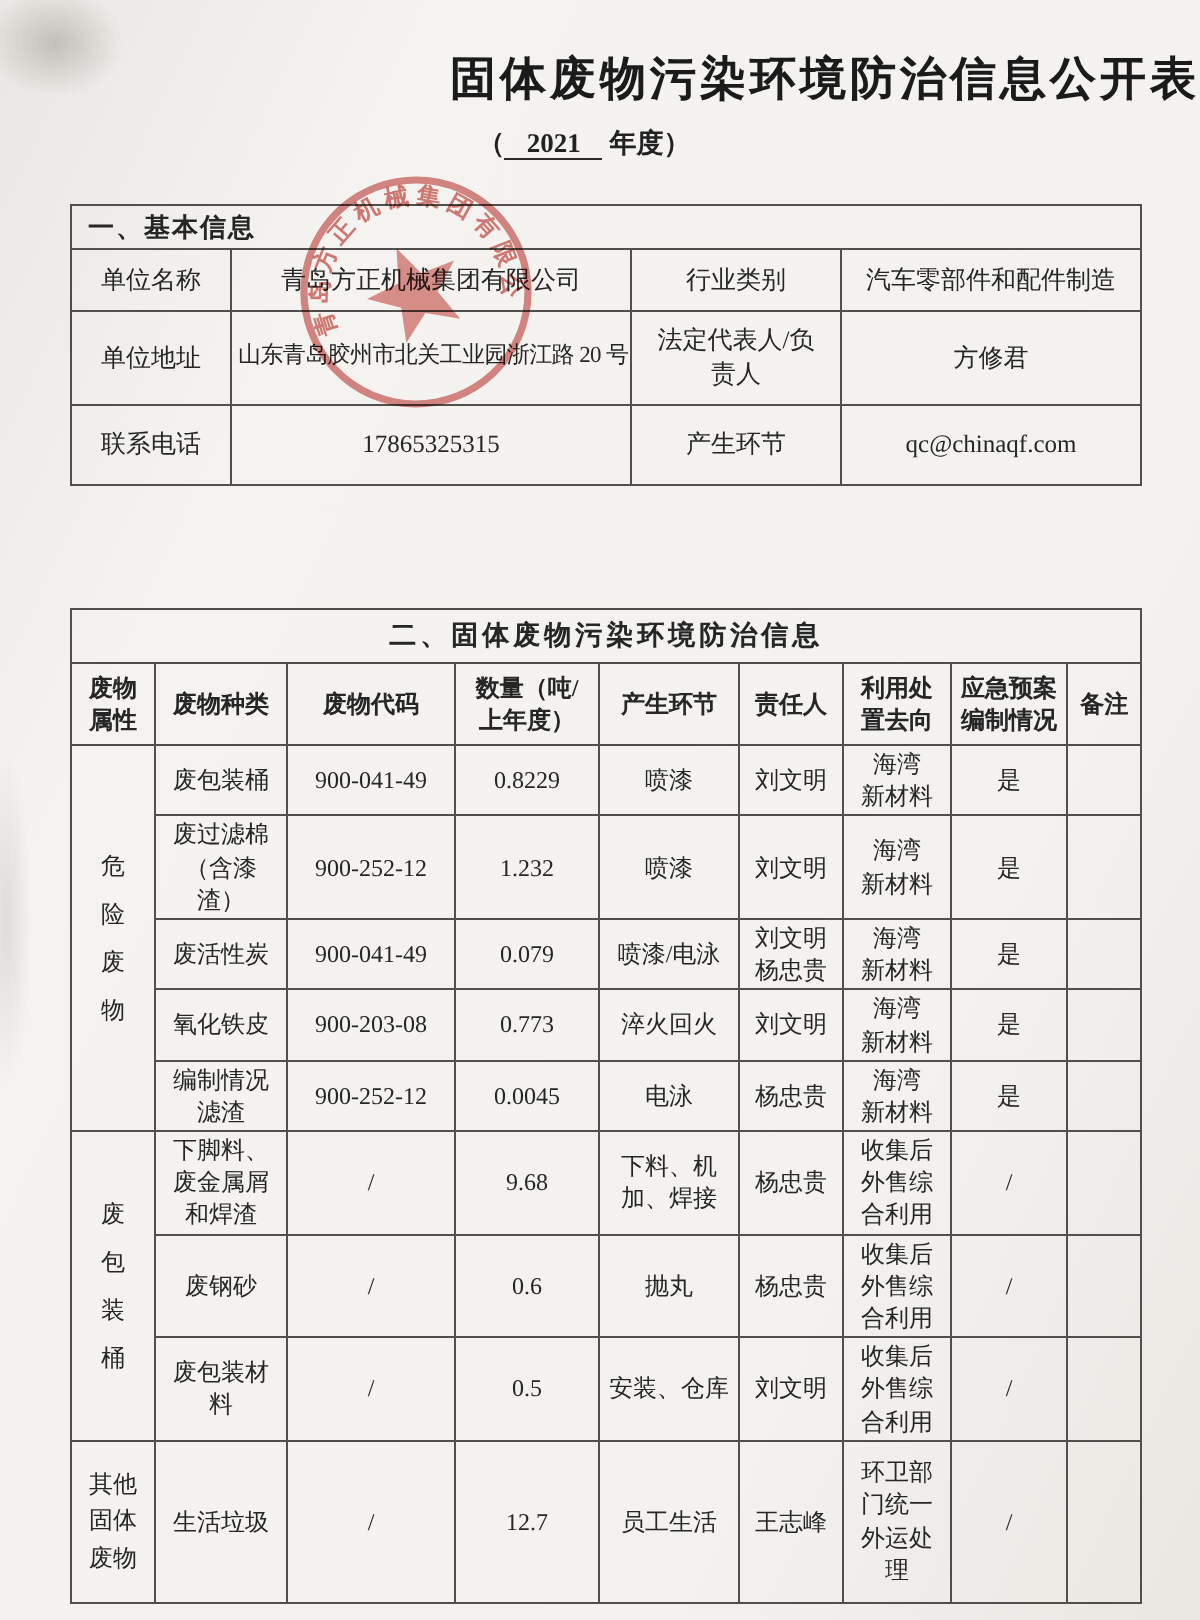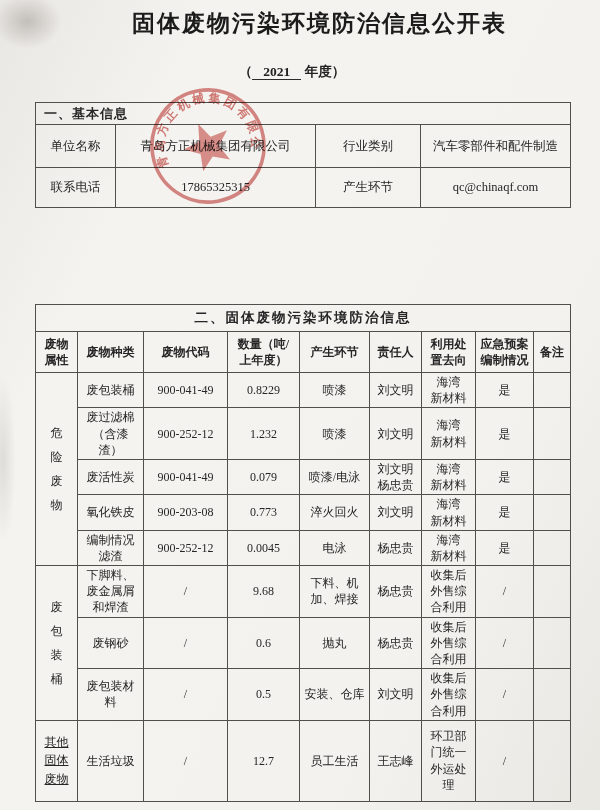--- a/index.html
+++ b/index.html
@@ -8,40 +8,40 @@
     position:relative; width:600px; height:810px; overflow:hidden;
     background:linear-gradient(115deg,#e9e7e3 0%,#f4f3f0 22%,#f3f2ef 72%,#e9e7e2 100%);
     font-family:"Liberation Serif","DejaVu Serif",serif;
     color:#2a2a2a;
   }
   .smudge-tl { position:absolute; left:-20px; top:-16px; width:95px; height:75px;
     background:radial-gradient(closest-side, rgba(108,103,96,0.32), rgba(108,103,96,0) 72%); }
   .smudge-l { position:absolute; left:-14px; top:350px; width:34px; height:220px;
     background:radial-gradient(closest-side, rgba(120,115,108,0.18), rgba(120,115,108,0) 75%); }
 
-  #title { position:absolute; top:8px; left:0; right:0; text-align:center;
+  #title { position:absolute; top:24px; left:0; right:0; text-align:right;
     font-size:23px; font-weight:bold; letter-spacing:2px; color:#1b1b1b;margin-left:39px; }
   #subtitle { position:absolute; top:63px; left:0; right:16px; text-align:center;
     font-size:13.5px; font-weight:bold; color:#222; }
   #subtitle .year { border-bottom:1.5px solid #2b2b2b; padding:0 11px; }
 
   table { border-collapse:collapse; table-layout:fixed; position:absolute; left:35px;margin-top:12px; }
   .t1 { top:90px;  width:535px; }
   .t2 { top:292px; width:535px; }
   td { border:1px solid #514f4c; text-align:center; vertical-align:middle;
     white-space:pre-line; padding:1px 3px; font-size:12.5px; line-height:1.35; color:#262626; }
   .t2 td { font-size:12px; }
   td.sec1 { text-align:left; font-weight:bold; font-size:13px; padding-left:8px; letter-spacing:1px; }
   td.sec2 { font-weight:bold; font-size:13.5px; letter-spacing:2px; }
   tr.hd td { font-weight:bold; }
   td.nowrap { white-space:nowrap; font-size:11.5px; letter-spacing:-0.3px; }
   td.attr1 { padding:0 14px; line-height:2.0; }   
-  td.attr2 { padding:12px 8px;  line-height:1.55;text-decoration:underline; }  
+  td.attr2 { padding:12px 8px;  line-height:1.55; }  
   .h22{height:22px}.h23{height:27px}.h30{height:30px}.h34{height:34px}.h35{height:35px}
-  .h40{height:40px}.h41{height:41px}.h43{height:43px}.h45{height:45px}.h47{height:47px}
+  .h40{height:40px}.h41{height:41px}.h43{height:31px}.h45{height:45px}.h47{height:47px}
   .h50{height:50px}.h51{height:51px}.h75{height:75px}
 
   .seal { position:absolute; left:146px; top:84px; width:124px; height:124px;
     transform:rotate(-10deg); mix-blend-mode:multiply; pointer-events:none; }
 </style>
 </head>
 <body>
 
 <div id="page">
   <div class="smudge-tl"></div>
@@ -59,20 +59,27 @@
       </colgroup>
     <tbody>
         <tr class="h22">
           <td colspan="4" class="sec1">一、基本信息</td>
         </tr>
     <tr class="h43">
       <td>单位名称</td>
       <td>青岛方正机械集团有限公司</td>
       <td>行业类别</td>
       <td>汽车零部件和配件制造</td>
+    </tr>
+    <tr class="h47">
+      <td>单位地址</td>
+      <td class="nowrap">山东青岛胶州市北关工业园浙江路 20 号</td>
+      <td>法定代表人/负
+责人</td>
+      <td>方修君</td>
     </tr>
     <tr class="h40">
       <td>联系电话</td>
       <td>17865325315</td>
       <td>产生环节</td>
       <td>qc@chinaqf.com</td>
     </tr>
   </tbody>
     </table>
 

